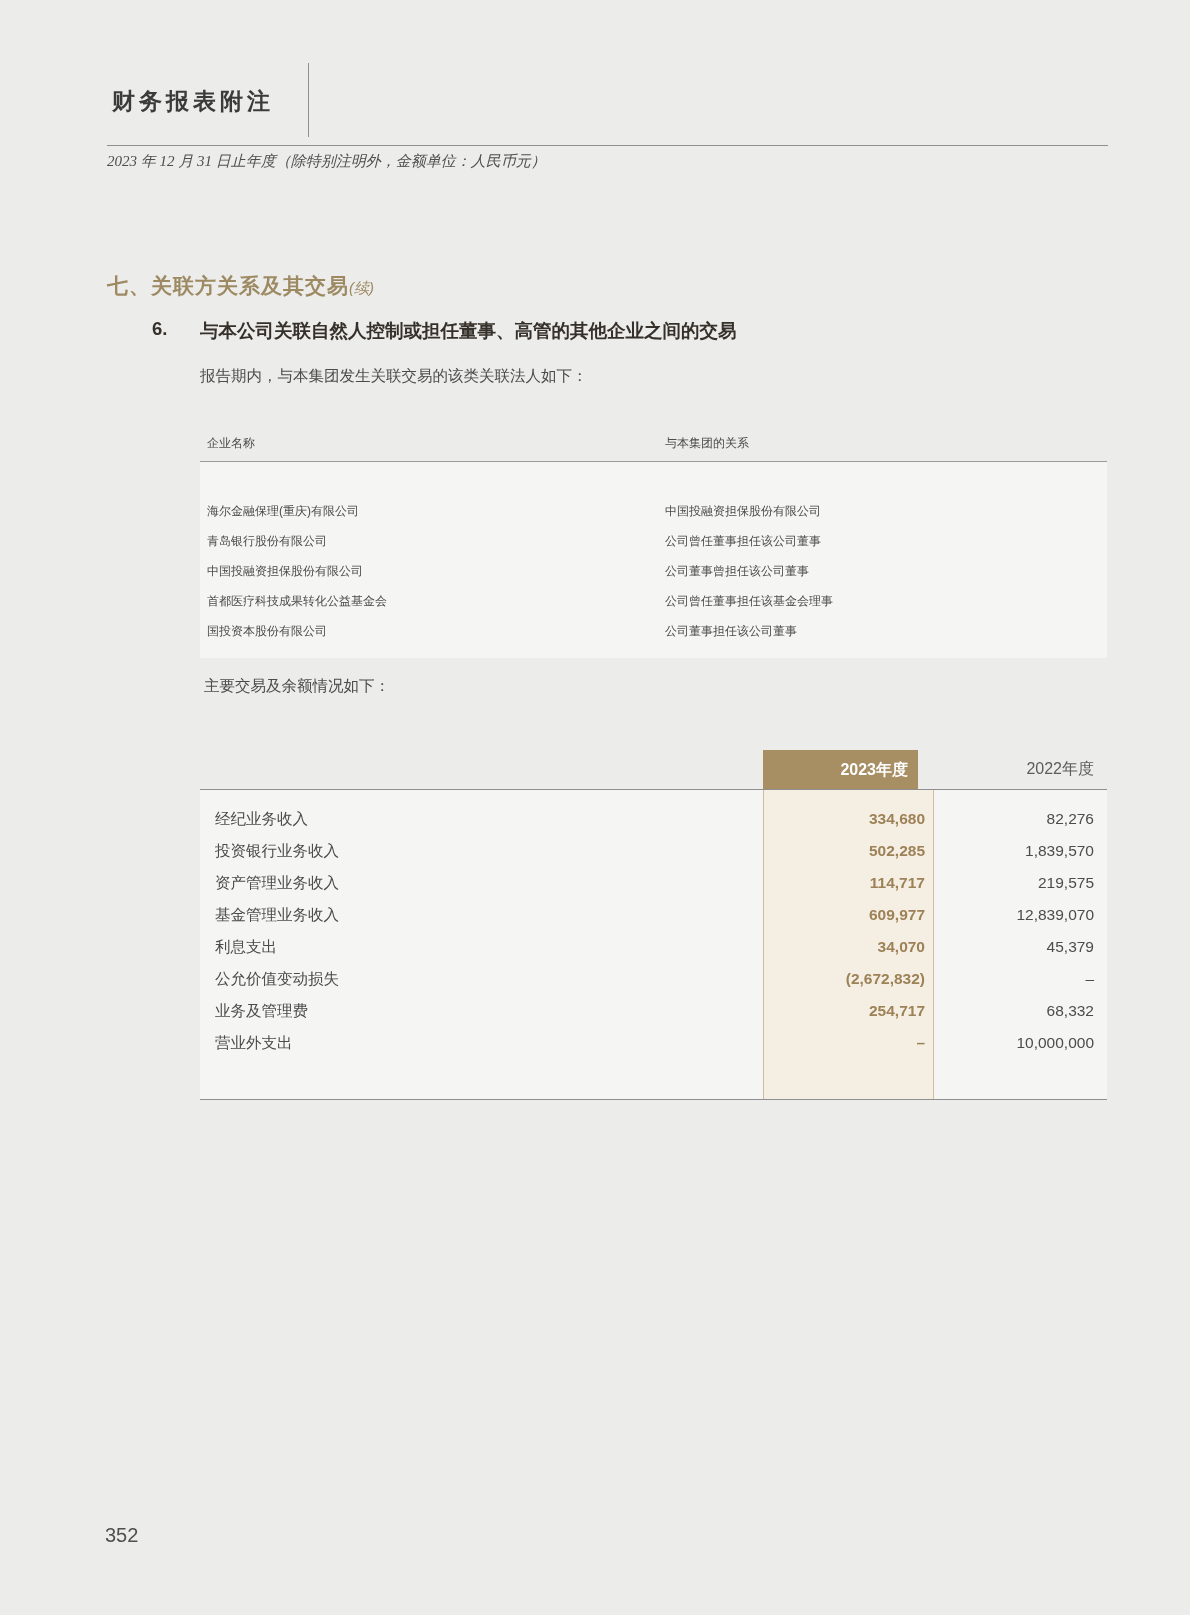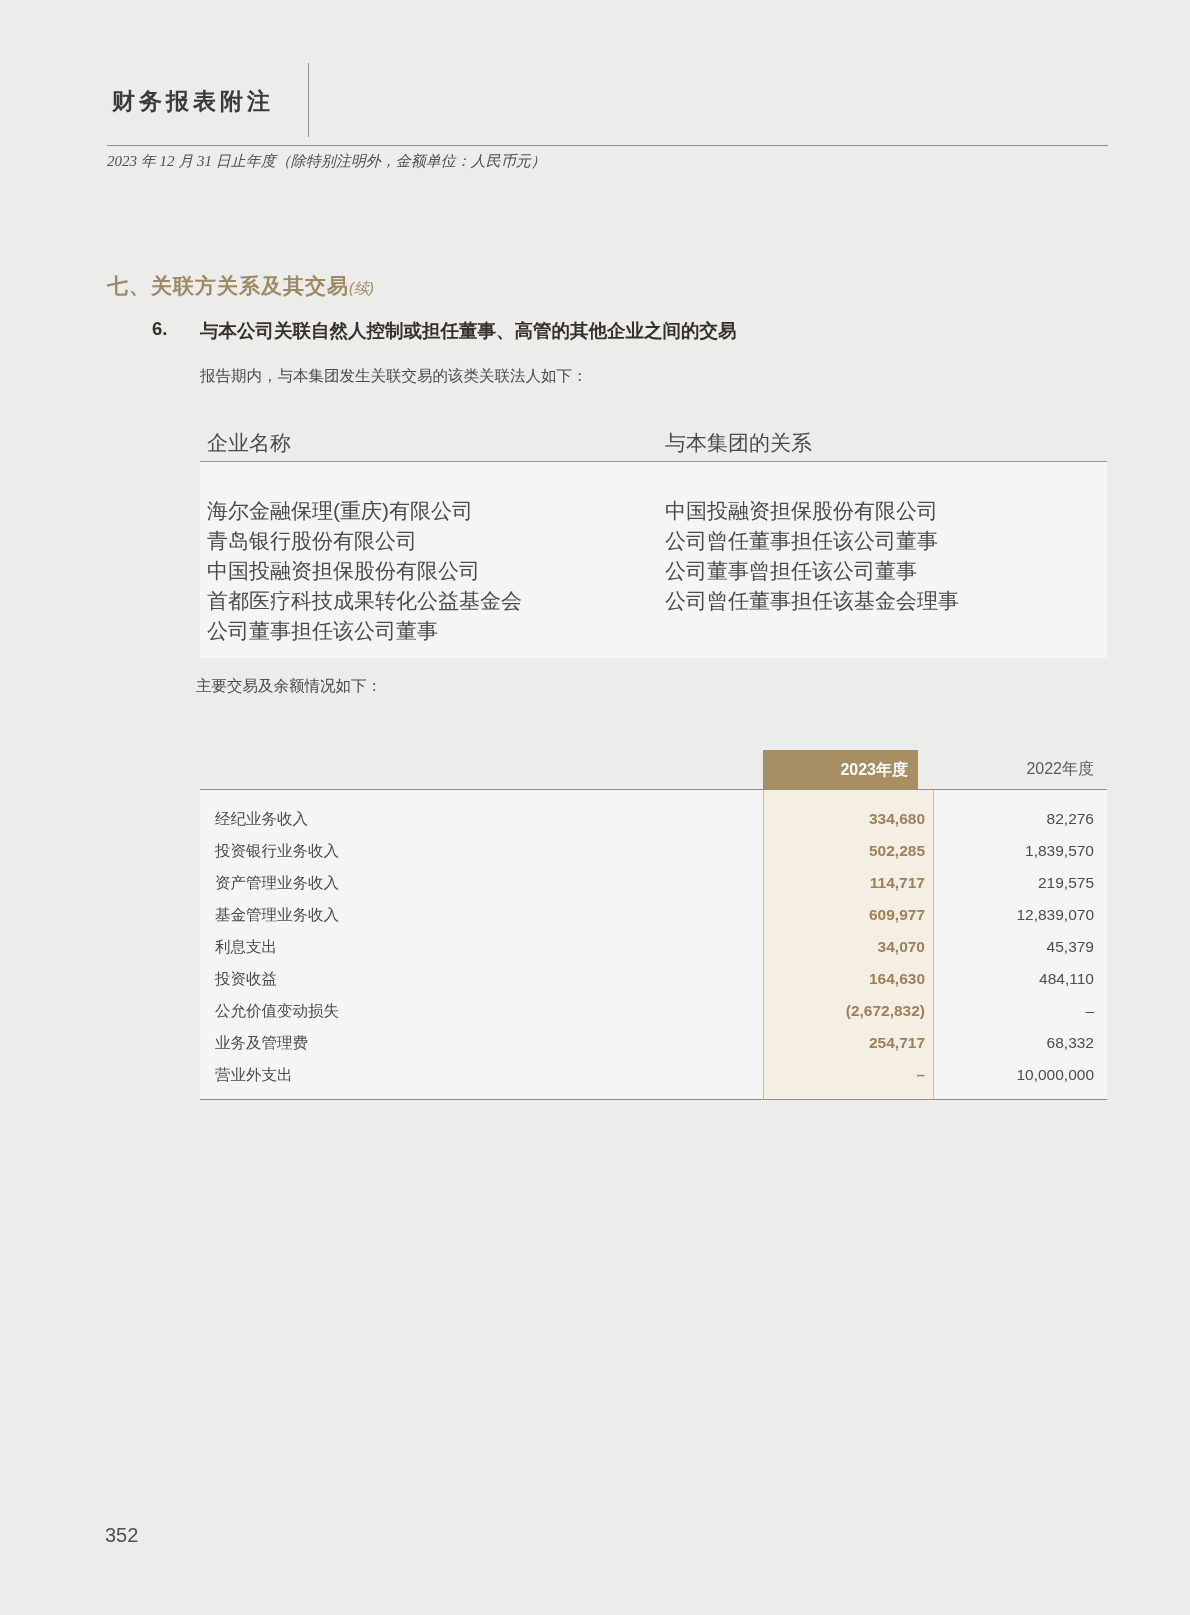--- a/index.html
+++ b/index.html
@@ -31,32 +31,32 @@
   }
   .section-heading .suffix { font-size:15px; font-weight:400; font-style:italic; letter-spacing:0; }
   .item-heading {
     position:absolute; left:152px; top:318px; width:960px;
     font-size:18.5px; font-weight:700; color:#35302a; display:flex;
   }
   .item-heading .num { width:48px; flex:0 0 48px; }
   .intro-text { position:absolute; left:200px; top:366px; font-size:15.5px; color:#4b4b4b; }
 
   
-  .rp-table { position:absolute; left:200px; top:432px; width:907px; font-size:21px; }
+  .rp-table { position:absolute; left:200px; top:432px; width:907px; font-size:12px; }
   .rp-head { display:flex; height:22px; line-height:22px; padding-left:7px; }
   .rp-head .c1 { width:458px; flex:0 0 458px; }
   .rp-head .c2 { flex:1; }
   .rp-rule { margin-top:7px; height:1px; background:#9a9a9a; }
   .rp-body { background:#f5f5f3; padding:34px 0 12px 7px; }
   .rp-row { display:flex; height:30px; line-height:30px; }
   .rp-row .c1 { width:458px; flex:0 0 458px; }
   .rp-row .c2 { flex:1; }
 
   
-  .tx-intro { position:absolute; left:196px; top:676px; font-size:15.5px; color:#4b4b4b; }
+  .tx-intro { position:absolute; left:204px; top:676px; font-size:15.5px; color:#4b4b4b; }
 
   
   .tx-table { position:absolute; left:200px; top:748px; width:907px; font-size:15.5px; }
   .tx-col-2023-head {
     position:absolute; left:563px; top:2px; width:155px; height:39px;
     background:#a78e63; color:#ffffff; font-weight:700; font-size:16px;
     text-align:right; line-height:39px; padding-right:10px;
   }
   .tx-col-2022-head {
     position:absolute; left:734px; top:11px; width:173px;
@@ -119,20 +119,21 @@
       </div>
       <div class="rp-row">
         <span class="c1">中国投融资担保股份有限公司</span>
         <span class="c2">公司董事曾担任该公司董事</span>
       </div>
       <div class="rp-row">
         <span class="c1">首都医疗科技成果转化公益基金会</span>
         <span class="c2">公司曾任董事担任该基金会理事</span>
       </div>
       <div class="rp-row">
+        <span class="c1">国投资本股份有限公司</span>
         <span class="c2">公司董事担任该公司董事</span>
       </div>
     </div>
   </div>
 
   <div class="tx-intro">主要交易及余额情况如下：</div>
 
   <div class="tx-table">
     <div class="tx-col-2023-head">2023年度</div>
     <div class="tx-col-2022-head">2022年度</div>
@@ -159,25 +160,20 @@
         <span class="lbl">基金管理业务收入</span>
         <span class="v23">609,977</span>
         <span class="v22">12,839,070</span>
       </div>
       <div class="tx-row">
         <span class="lbl">利息支出</span>
         <span class="v23">34,070</span>
         <span class="v22">45,379</span>
       </div>
       <div class="tx-row">
-        <span class="lbl">投资收益</span>
-        <span class="v23">164,630</span>
-        <span class="v22">484,110</span>
-      </div>
-      <div class="tx-row">
         <span class="lbl">公允价值变动损失</span>
         <span class="v23">(2,672,832)</span>
         <span class="v22">–</span>
       </div>
       <div class="tx-row">
         <span class="lbl">业务及管理费</span>
         <span class="v23">254,717</span>
         <span class="v22">68,332</span>
       </div>
       <div class="tx-row">

